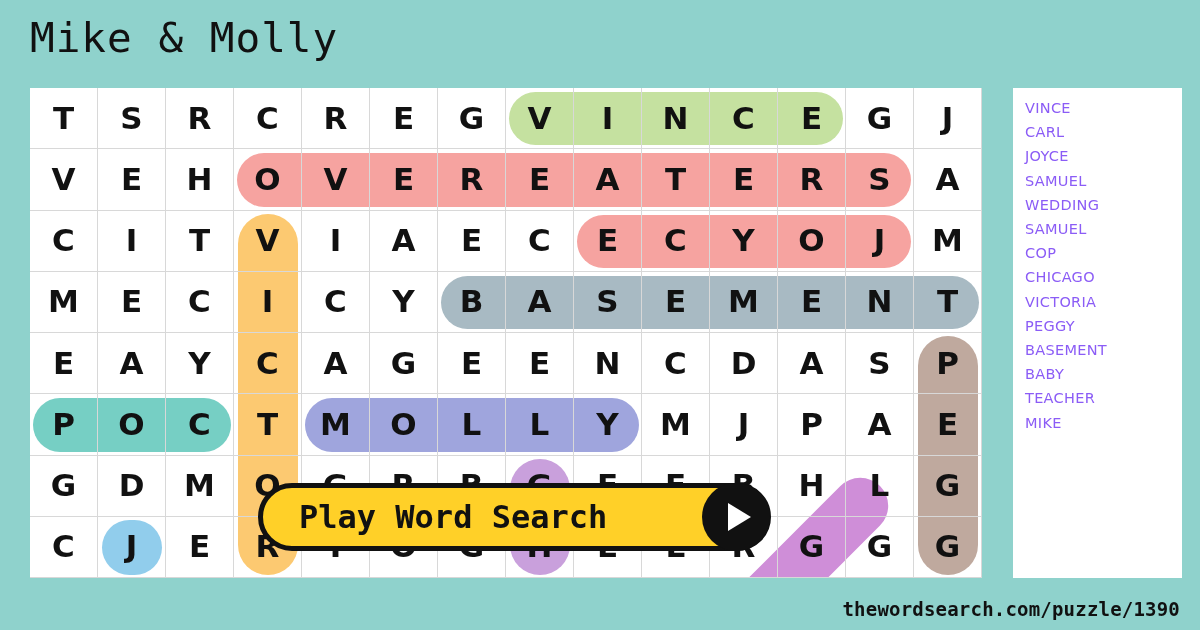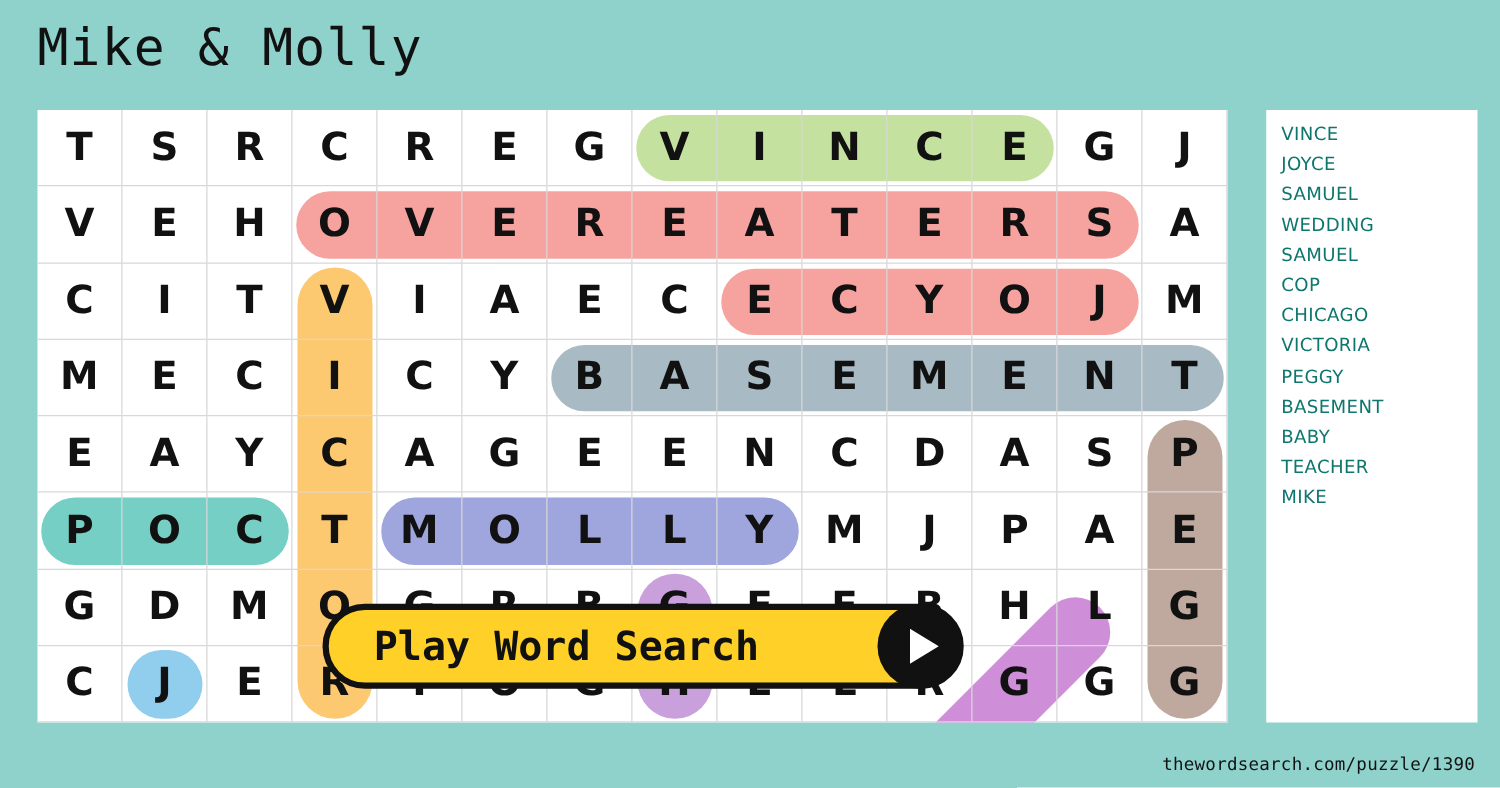--- a/index.html
+++ b/index.html
@@ -58,21 +58,21 @@
     position:absolute;left:1013px;top:88px;
     width:169px;height:490px;
     background:#ffffff;
     box-sizing:border-box;
     padding:8px 0 0 12px;
     overflow:hidden;
   }
   #wordlist li{
     list-style:none;
     font-family:"DejaVu Sans", sans-serif;
-    font-size:14.5px;color:#0f766e;
+    font-size:14.5px;color:#8b5cf6;
     line-height:24.2px;
     letter-spacing:.3px;
     white-space:nowrap;
   }
   #wordlist ul{margin:0;padding:0;}
   
   #play-button{
     position:absolute;left:258px;top:483px;
     width:513px;height:68px;
     background:#ffd028;
@@ -99,21 +99,21 @@
     width:0;height:0;
     border-left:23px solid #fff;
     border-top:14px solid transparent;
     border-bottom:14px solid transparent;
     margin-left:7px;
   }
   
   #footer-url{
     position:absolute;right:20px;bottom:10px;
     font-family:"DejaVu Sans Mono", monospace;
-    font-weight:normal;font-size:14px;color:#111;
+    font-weight:bold;font-size:19px;color:#111;
     letter-spacing:.2px;
   }
 </style>
 </head>
 <body>
 
 <div id="page-title">Mike &amp; Molly</div>
 
 <div id="grid-wrap">
   <div id="hl-layer">
@@ -465,20 +465,21 @@
       </div>
       <div class="cell">
         <span>G</span>
       </div>
     </div>
 </div>
 
 <div id="wordlist">
   <ul>
       <li>VINCE</li>
+      <li>CARL</li>
       <li>JOYCE</li>
       <li>SAMUEL</li>
       <li>WEDDING</li>
       <li>SAMUEL</li>
       <li>COP</li>
       <li>CHICAGO</li>
       <li>VICTORIA</li>
       <li>PEGGY</li>
       <li>BASEMENT</li>
       <li>BABY</li>

